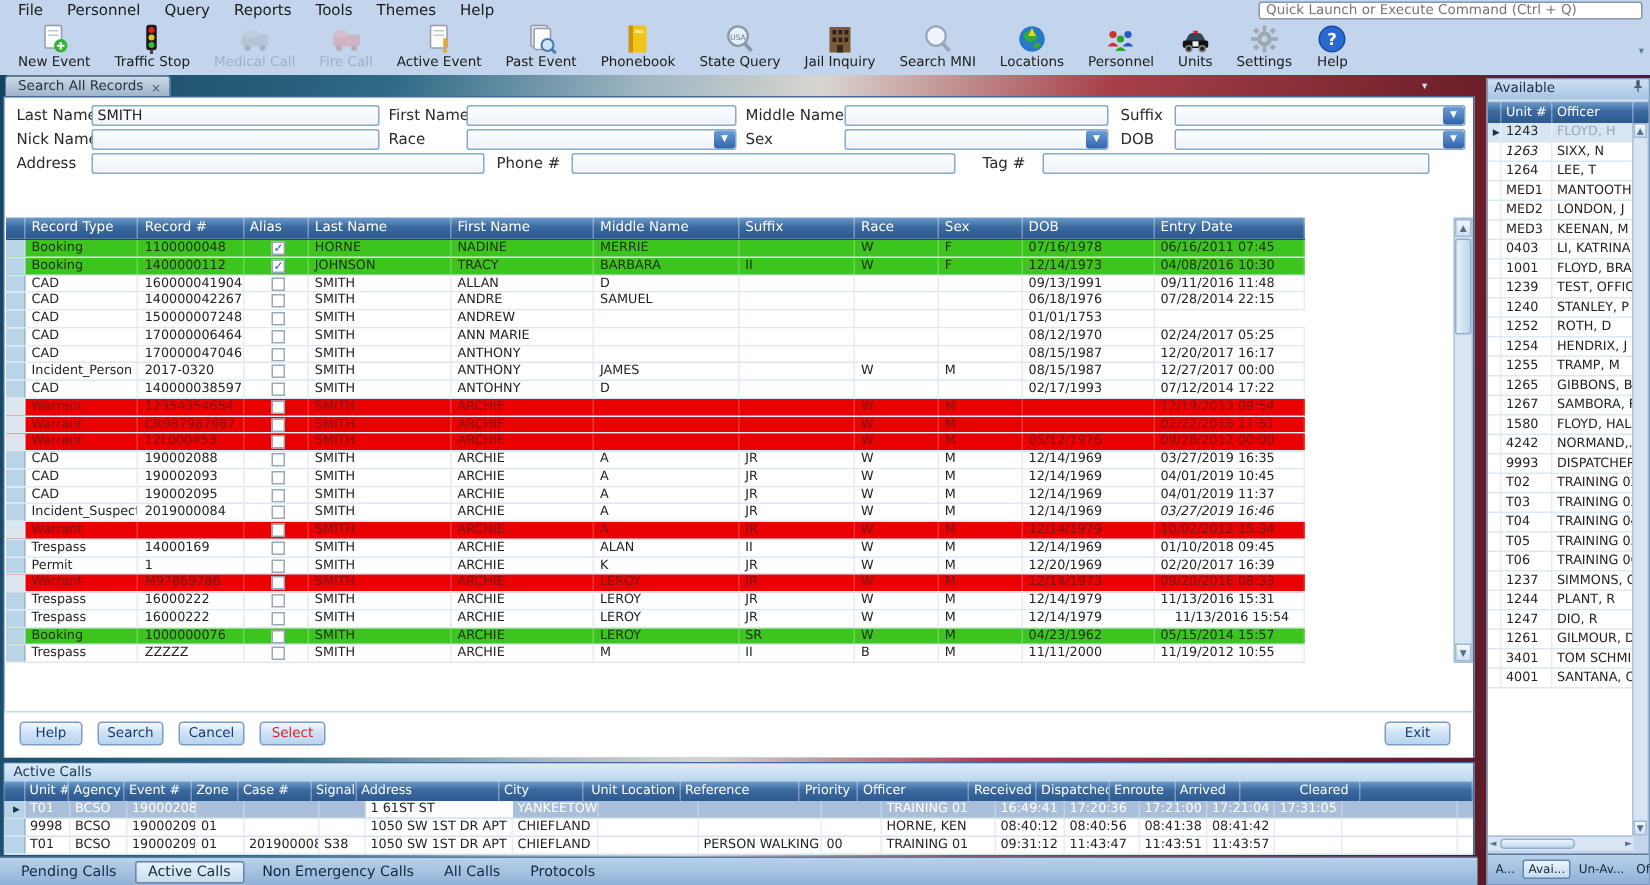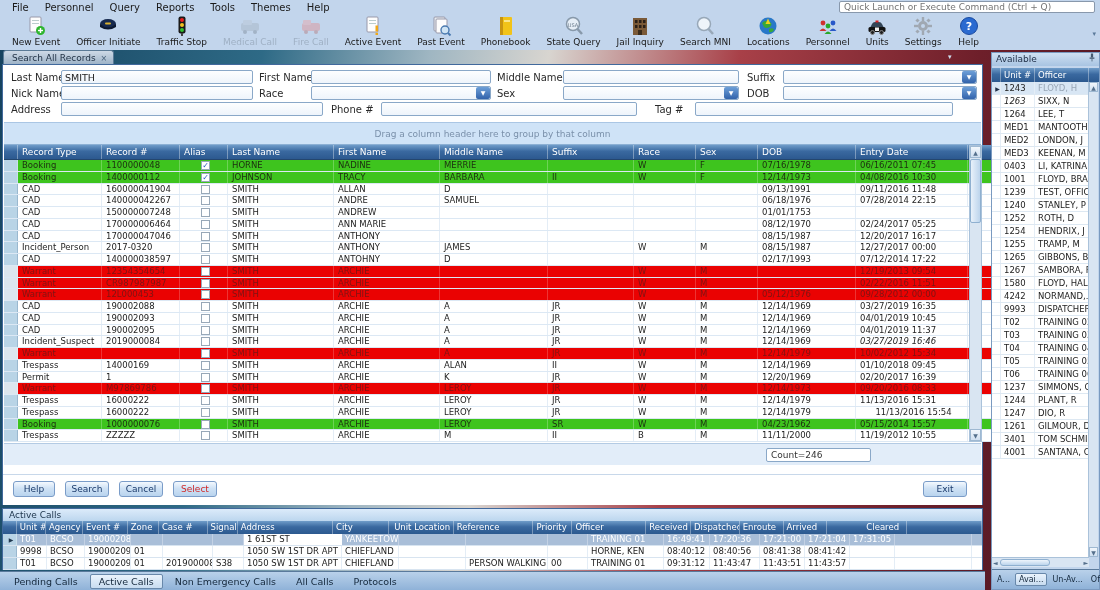--- a/index.html
+++ b/index.html
@@ -34,21 +34,21 @@
 
   .frow { position:absolute; left:0; width:100%; height:14px; }
   .flabel { position:absolute; top:2px; font-size:10px; color:#2a2a2a; white-space:nowrap; }
   .finput { position:absolute; top:0; height:14px; border:1px solid #8aa8c8; border-radius:2px; background:linear-gradient(#fdfeff,#eef4fb); font-size:9.5px; color:#222; padding:0 3px; font-family:"DejaVu Sans",sans-serif; }
   .fcombo { position:absolute; top:0; height:14px; border:1px solid #8aa8c8; border-radius:2px; background:linear-gradient(#fdfeff,#eef4fb); }
   .combo-btn { position:absolute; right:0px; top:0px; width:14px; height:12px; background:linear-gradient(#6d9fd8,#3263ab); border-radius:2px; color:#fff; font-size:6px; text-align:center; line-height:12px; cursor:pointer; }
 
   .group-hint { position:absolute; left:1px; top:57px; width:977px; height:23px; background:#cfe3f7; border-top:1px solid #aac6e4; border-bottom:1px solid #8cb0d4; font-size:9px; color:#7a90aa; text-align:center; line-height:23px; }
 
   
-  .grid { position:absolute; left:1px; top:80px; width:1093px; }
+  .grid { position:absolute; left:1px; top:80px; width:866px; }
   .grid-header { display:flex; height:15px; background:linear-gradient(#6f9cc9,#3a69a0 45%,#2c598f); border-bottom:1px solid #24466e; }
   .gh-cell { color:#fff; font-size:9px; line-height:15px; padding-left:4px; border-right:1px solid rgba(255,255,255,0.35); overflow:hidden; white-space:nowrap; cursor:pointer; }
   .grid-body { position:relative; }
   .g-row { display:flex; height:11.75px; background:#fff; border-bottom:1px solid #dce8f4; cursor:pointer; }
   .g-cell { font-size:8.5px; line-height:11px; padding-left:4px; border-right:1px solid #e4edf6; overflow:hidden; white-space:nowrap; color:#222; }
   .g-row.green { background:#3ec41e; }
   .g-row.green .g-cell { color:#1c2e10; border-right-color:rgba(255,255,255,0.25); }
   .g-row.red { background:#ea0202; }
   .g-row.red .g-cell { color:#7d1414; border-right-color:rgba(255,255,255,0.2); }
   .ind-cell { background:#b9d4e6; border-right:1px solid #9ab8cf; }
@@ -128,28 +128,20 @@
           <rect x="7" y="5" width="7" height="1" fill="#bcc"></rect>
           <rect x="7" y="8" width="7" height="1" fill="#bcc"></rect>
           <circle cx="15.5" cy="15.5" r="4.5" fill="#2fb52f"></circle>
           <rect x="13" y="14.8" width="5" height="1.4" fill="#fff"></rect>
           <rect x="14.8" y="13" width="1.4" height="5" fill="#fff"></rect>
         </svg></span>
       <span class="tlabel">New Event</span>
     </div>
     <div class="tb-item">
       <span class="ticon"><svg viewBox="0 0 22 22">
-          <ellipse cx="11" cy="9" rx="8" ry="5" fill="#16294e"></ellipse>
-          <path d="M3 9 Q11 16 19 9 L19 12 Q11 17 3 12 Z" fill="#0c1830"></path>
-          <rect x="8" y="7.5" width="6" height="2" rx="1" fill="#d8b030"></rect>
-        </svg></span>
-      <span class="tlabel">Officer Initiate</span>
-    </div>
-    <div class="tb-item">
-      <span class="ticon"><svg viewBox="0 0 22 22">
           <rect x="7.5" y="1.5" width="7" height="17" rx="2" fill="#1a1a1a"></rect>
           <circle cx="11" cy="5" r="2" fill="#e82020"></circle>
           <circle cx="11" cy="10" r="2" fill="#f0c020"></circle>
           <circle cx="11" cy="15" r="2" fill="#30c030"></circle>
           <rect x="10" y="18" width="2" height="3" fill="#444"></rect>
         </svg></span>
       <span class="tlabel">Traffic Stop</span>
     </div>
     <div class="tb-item disabled">
       <span class="ticon"><svg viewBox="0 0 22 22" opacity="0.55">
@@ -324,21 +316,20 @@
 
   <div class="frow" style="top:37px;">
     <span class="flabel" style="left:8px;">Address</span>
     <input class="finput" style="left: 58px; width: 262px;" value="">
     <span class="flabel" style="left:328px;">Phone #</span>
     <input class="finput" style="left: 378px; width: 256px;" value="">
     <span class="flabel" style="left:652px;">Tag #</span>
     <input class="finput" style="left: 692px; width: 258px;" value="">
   </div>
 
-  <div class="group-hint">Drag a column header here to group by that column</div>
 
   <div class="grid">
     <div class="grid-header" id="grid-header">
         <div class="gh-cell" style="width: 14px;"></div>
         <div class="gh-cell" style="width: 84px;">Record Type</div>
         <div class="gh-cell" style="width: 78px;">Record #</div>
         <div class="gh-cell" style="width: 48px;">Alias</div>
         <div class="gh-cell" style="width: 106px;">Last Name</div>
         <div class="gh-cell" style="width: 106px;">First Name</div>
         <div class="gh-cell" style="width: 108px;">Middle Name</div>
@@ -735,23 +726,20 @@
         </div>
       </div>
   </div>
 
   <div class="vscroll">
     <div class="vs-arrow">▲</div>
     <div class="vs-thumb"></div>
     <div class="vs-arrow vs-down" style="position:absolute; bottom:0; width:100%;">▼</div>
   </div>
 
-  <div class="grid-footer">
-    <div class="count-box">Count=246</div>
-  </div>
 
   <div class="btn-bar">
     <div class="btn" style="left:10px; width:42px;">Help</div>
     <div class="btn" style="left:62px; width:44px;">Search</div>
     <div class="btn" style="left:116px; width:44px;">Cancel</div>
     <div class="btn select-red" style="left:170px; width:44px;">Select</div>
     <div class="btn" style="left:920px; width:44px;">Exit</div>
   </div>
 </div>
 

